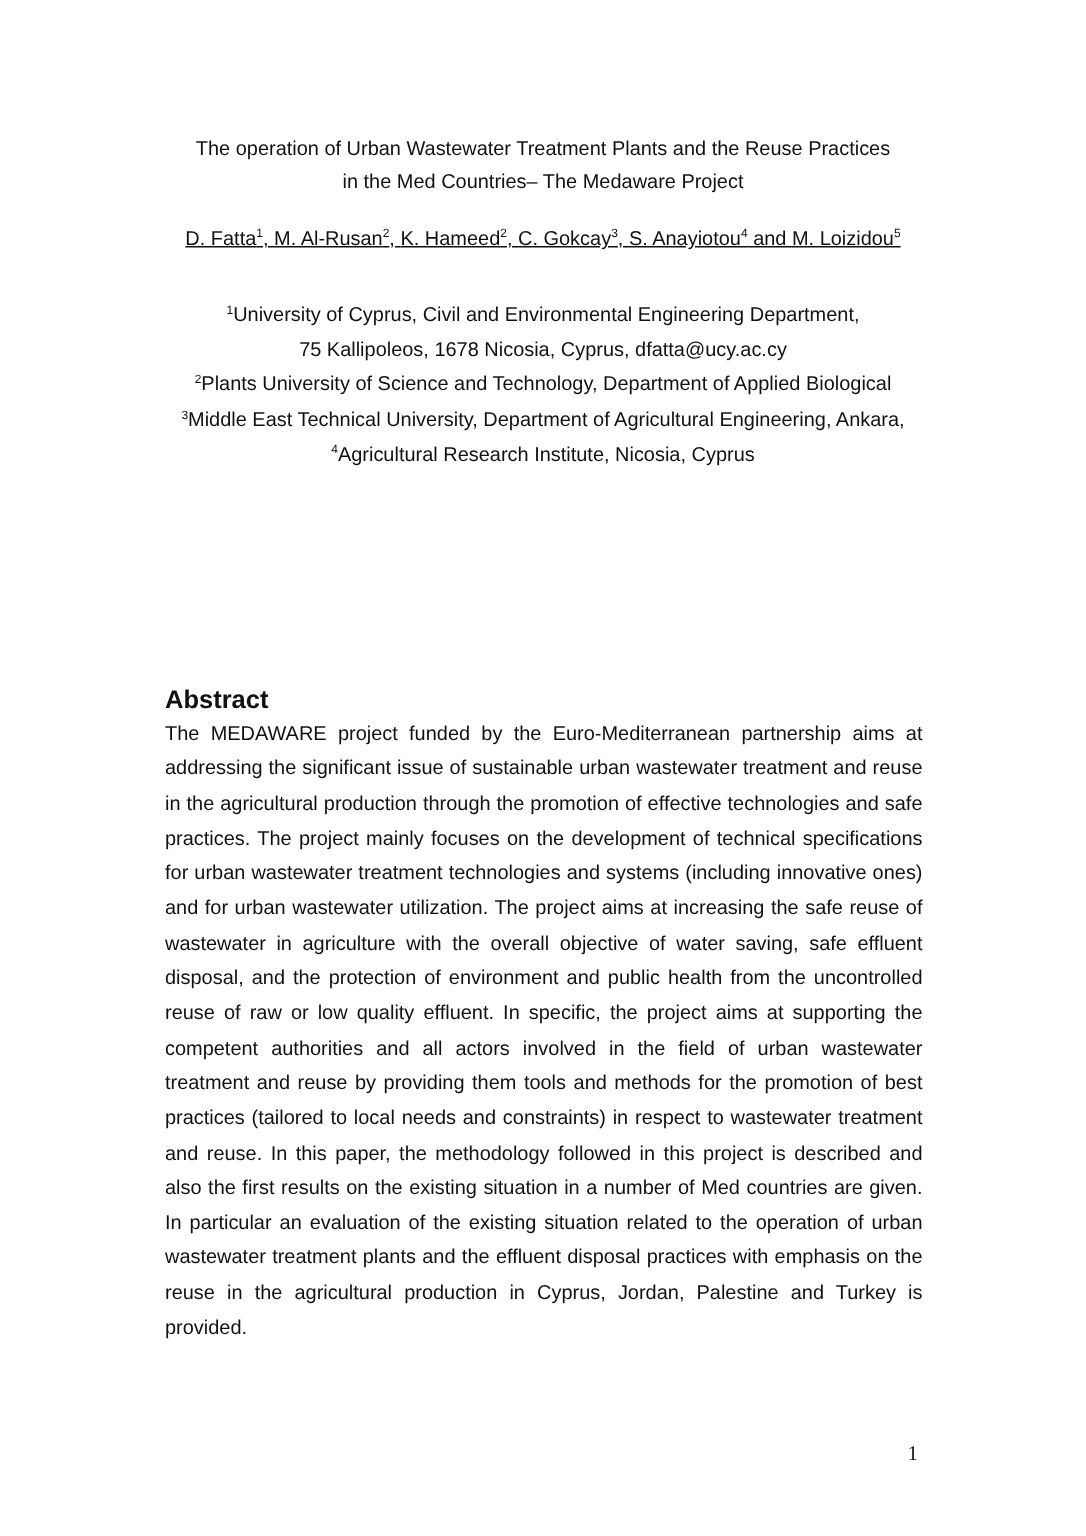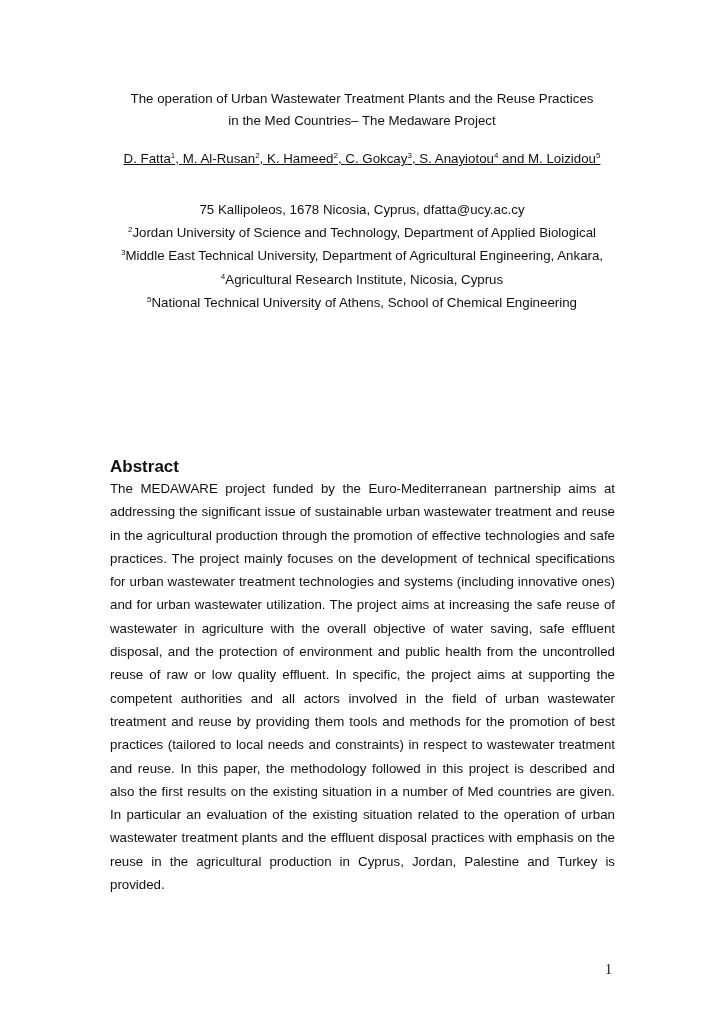--- a/index.html
+++ b/index.html
@@ -37,23 +37,23 @@
 <div class="title">
   <div>The operation of Urban Wastewater Treatment Plants and the Reuse Practices</div>
   <div>in the Med Countries– The Medaware Project</div>
 </div>
 
 <div class="authors">
   <span><span>D. Fatta</span><sup>1</sup><span>, </span></span><span><span>M. Al-Rusan</span><sup>2</sup><span>, </span></span><span><span>K. Hameed</span><sup>2</sup><span>, </span></span><span><span>C. Gokcay</span><sup>3</sup><span>, </span></span><span><span>S. Anayiotou</span><sup>4</sup><span style="white-space:pre"> and </span></span><span><span>M. Loizidou</span><sup>5</sup></span>
 </div>
 
 <div class="affils">
+  <div><sup>1</sup><span>University of Cyprus, Civil and Environmental Engineering Department,</span></div>
   <div>75 Kallipoleos, 1678 Nicosia, Cyprus, dfatta@ucy.ac.cy</div>
-  <div><sup>2</sup><span>Jordan University of Science and Technology, Department of Applied Biological</span></div>
+  <div><sup>2</sup><span>Plants University of Science and Technology, Department of Applied Biological</span></div>
   <div style="margin:0 -14px"><sup>3</sup><span>Middle East Technical University, Department of Agricultural Engineering, Ankara,</span></div>
   <div><sup>4</sup><span>Agricultural Research Institute, Nicosia, Cyprus</span></div>
-  <div><sup>5</sup><span>National Technical University of Athens, School of Chemical Engineering</span></div>
 </div>
 
 <div class="abstract-head">Abstract</div>
 <div class="abstract-body">The MEDAWARE project funded by the Euro-Mediterranean partnership aims at addressing the significant issue of sustainable urban wastewater treatment and reuse in the agricultural production through the promotion of effective technologies and safe practices. The project mainly focuses on the development of technical specifications for urban wastewater treatment technologies and systems (including innovative ones) and for urban wastewater utilization. The project aims at increasing the safe reuse of wastewater in agriculture with the overall objective of water saving, safe effluent disposal, and the protection of environment and public health from the uncontrolled reuse of raw or low quality effluent. In specific, the project aims at supporting the competent authorities and all actors involved in the field of urban wastewater treatment and reuse by providing them tools and methods for the promotion of best practices (tailored to local needs and constraints) in respect to wastewater treatment and reuse. In this paper, the methodology followed in this project is described and also the first results on the existing situation in a number of Med countries are given. In particular an evaluation of the existing situation related to the operation of urban wastewater treatment plants and the effluent disposal practices with emphasis on the reuse in the agricultural production in Cyprus, Jordan, Palestine and Turkey is provided.</div>
 
 <div class="page-num">1</div>
 
 </body></html>

